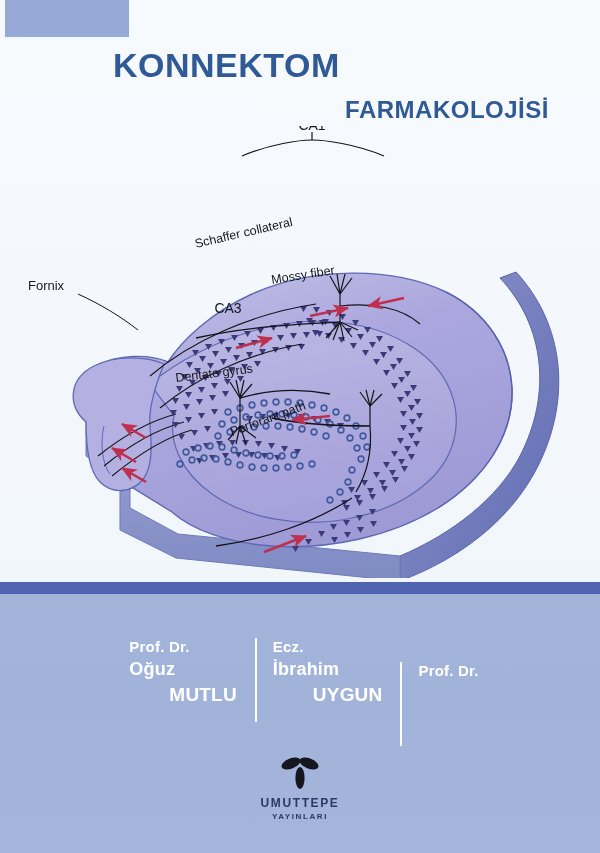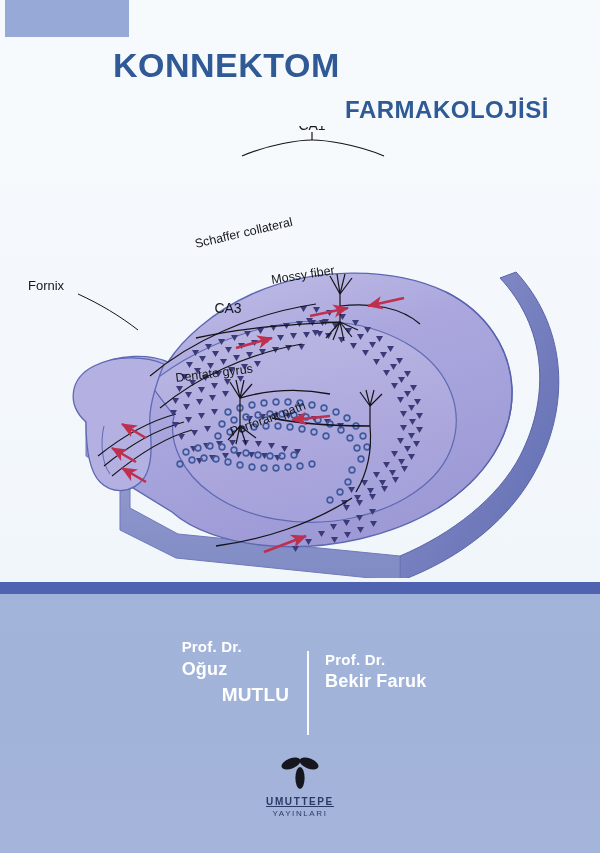--- a/index.html
+++ b/index.html
@@ -130,31 +130,30 @@
     width: 600px;
     text-align: center;
   }
   .pub-mark {
     display: block;
     margin: 0 auto;
   }
   .pub-name {
     display: block;
     color: #2b3a66;
-    font-size: 10px;
+    font-size: 12px;
     font-weight: bold;
     letter-spacing: 1.6px;
     margin-top: 4px;
-    text-decoration: underline;
   }
   .pub-sub {
     display: block;
     color: #2b3a66;
     font-size: 8px;
-    font-weight: normal;
+    font-weight: bold;
     letter-spacing: 1.6px;
     margin-top: 2px;
   }
 
   
   .dg-label {
     font-family: "Liberation Sans", sans-serif;
     font-size: 13px;
     fill: #17181c;
   }
@@ -568,22 +567,26 @@
   <div class="band-dark"></div>
   <div class="bottom-bg"></div>
 
   <div class="authors">
     <div class="author">
       <div class="a-title">Prof. Dr.</div>
       <div class="a-first">Oğuz</div>
       <div class="a-last">MUTLU</div>
     </div>
     <div class="author">
+      <div class="a-title">Ecz.</div>
+      <div class="a-first">İbrahim</div>
+      <div class="a-last">UYGUN</div>
+    </div>
+    <div class="author">
       <div class="a-title">Prof. Dr.</div>
-      <div class="a-first">Bekir Faruk</div>
     </div>
   </div>
 
   <div class="publisher">
     <svg class="pub-mark" width="44" height="40" viewBox="0 0 44 40">
       <ellipse cx="13" cy="11.5" rx="10" ry="5" fill="#16161e" transform="rotate(-22 13 11.5)"></ellipse>
       <ellipse cx="31" cy="11.5" rx="10" ry="5" fill="#16161e" transform="rotate(22 31 11.5)"></ellipse>
       <ellipse cx="22" cy="26" rx="4.6" ry="11" fill="#16161e"></ellipse>
     </svg>
     <span class="pub-name">UMUTTEPE</span>

